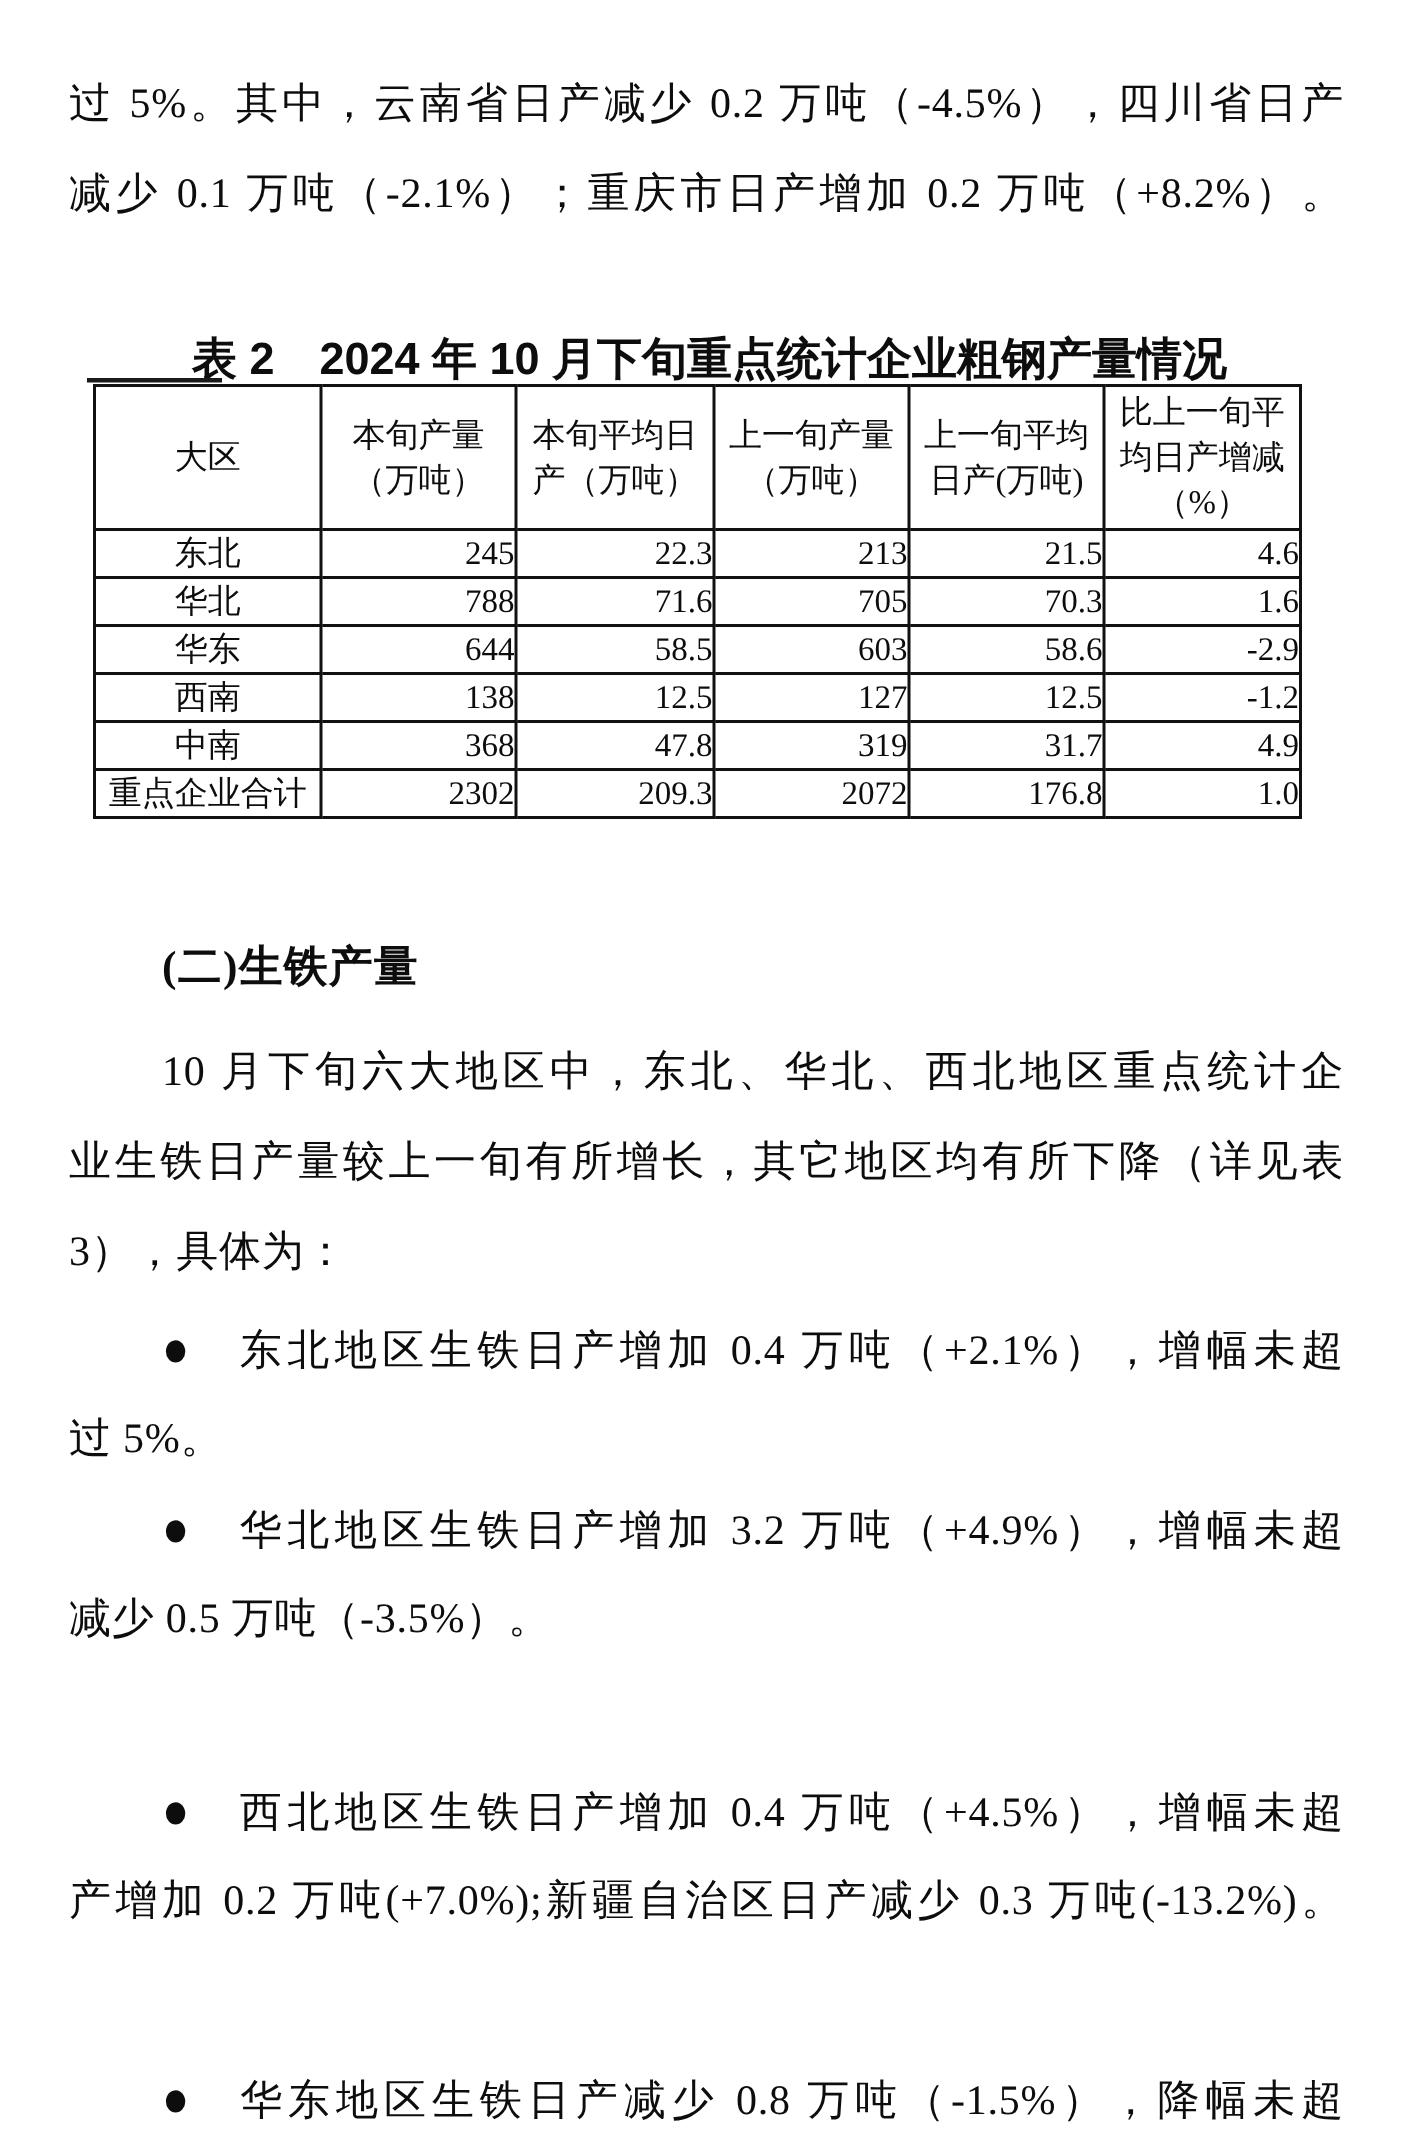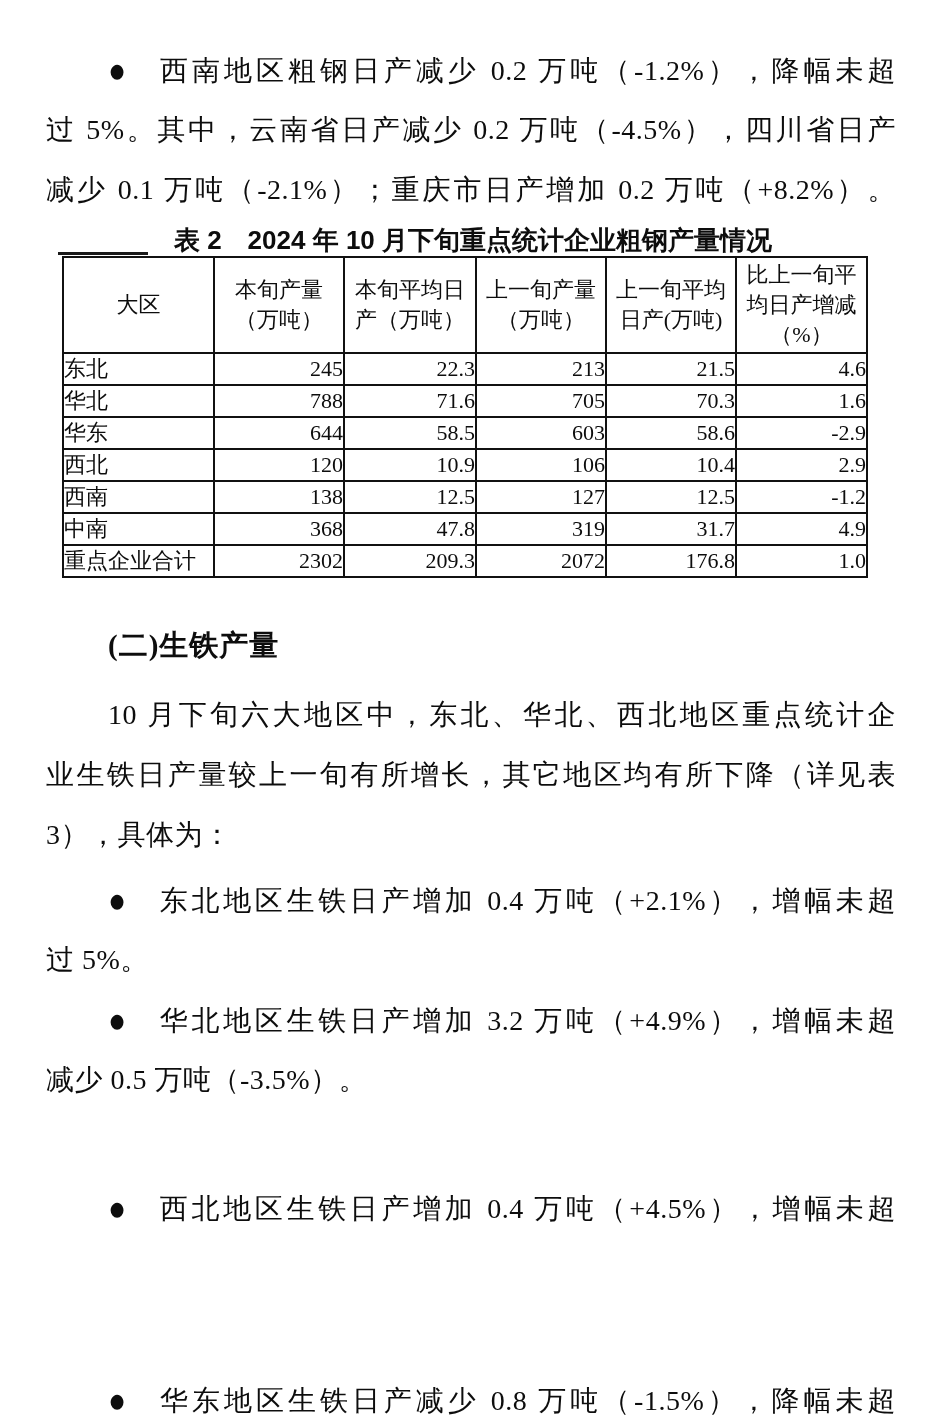--- a/index.html
+++ b/index.html
@@ -29,21 +29,21 @@
     display: inline-block;
     transform: scaleY(1.15);
   }
   .tbl-title {
     position: absolute;
     left: 0; top: 226px;
     width: 100%;
     text-align: center;
     font-family: "Liberation Sans", "DejaVu Sans", sans-serif;
     font-weight: 700;
-    font-size: 26px;
+    font-size: 30px;
     line-height: 28px;
     color: #0d0d0d;
   }
   .artifact-line {
     position: absolute;
     left: 58px; top: 252px;
     width: 90px; height: 3px;
     background: #1a1a1a;
   }
   .tbl-wrap { position: absolute; left: 62px; top: 256px; }
@@ -72,40 +72,39 @@
     vertical-align: middle;
     white-space: pre-line;
     padding: 0 2px;
   }
   table.steel td {
     height: 32px;
     font-size: 22px;
     line-height: 30px;
     vertical-align: middle;
   }
-  td.region-cell { text-align: left; }
+  td.region-cell { text-align: center; }
   td.num-cell { text-align: right; }
   .heading2 {
     position: absolute;
     left: 108px; top: 622px;
     font-family: "Liberation Serif", "DejaVu Serif", serif;
     font-weight: 700;
     font-size: 29px;
     line-height: 46px;
     letter-spacing: 1px;
     color: #0d0d0d;
   }
 </style>
 </head>
 <body>
 
 <div class="page">
 
   <div class="block" style="top:40px">
-    <div class="ln fill indent"><span class="bullet">●</span><span>西南地区粗钢日产减少 0.2 万吨（-1.2%），降幅未超</span></div>
     <div class="ln fill">过 5%。其中，云南省日产减少 0.2 万吨（-4.5%），四川省日产</div>
     <div class="ln fill">减少 0.1 万吨（-2.1%）；重庆市日产增加 0.2 万吨（+8.2%）。</div>
   </div>
 
   <div class="tbl-title">表 2　2024 年 10 月下旬重点统计企业粗钢产量情况</div>
 
   <div class="artifact-line"></div>
 
   <div class="tbl-wrap">
     <table class="steel">
@@ -152,28 +151,20 @@
           </tr>
           <tr>
             <td class="region-cell">华东</td>
             <td class="num-cell">644</td>
             <td class="num-cell">58.5</td>
             <td class="num-cell">603</td>
             <td class="num-cell">58.6</td>
             <td class="num-cell">-2.9</td>
           </tr>
           <tr>
-            <td class="region-cell">西北</td>
-            <td class="num-cell">120</td>
-            <td class="num-cell">10.9</td>
-            <td class="num-cell">106</td>
-            <td class="num-cell">10.4</td>
-            <td class="num-cell">2.9</td>
-          </tr>
-          <tr>
             <td class="region-cell">西南</td>
             <td class="num-cell">138</td>
             <td class="num-cell">12.5</td>
             <td class="num-cell">127</td>
             <td class="num-cell">12.5</td>
             <td class="num-cell">-1.2</td>
           </tr>
           <tr>
             <td class="region-cell">中南</td>
             <td class="num-cell">368</td>
@@ -207,19 +198,20 @@
     <div class="ln">过 5%。</div>
   </div>
 
   <div class="block" style="top:990px">
     <div class="ln fill indent"><span class="bullet">●</span><span>华北地区生铁日产增加 3.2 万吨（+4.9%），增幅未超</span></div>
     <div class="ln">减少 0.5 万吨（-3.5%）。</div>
   </div>
 
   <div class="block" style="top:1178px">
     <div class="ln fill indent"><span class="bullet">●</span><span>西北地区生铁日产增加 0.4 万吨（+4.5%），增幅未超</span></div>
+    <div class="ln fill">产增加 0.2 万吨(+7.0%);新疆自治区日产减少 0.3 万吨(-13.2%)。</div>
   </div>
 
   <div class="block" style="top:1370px">
     <div class="ln fill indent"><span class="bullet">●</span><span>华东地区生铁日产减少 0.8 万吨（-1.5%），降幅未超</span></div>
   </div>
 
 </div>
 
 </body></html>

